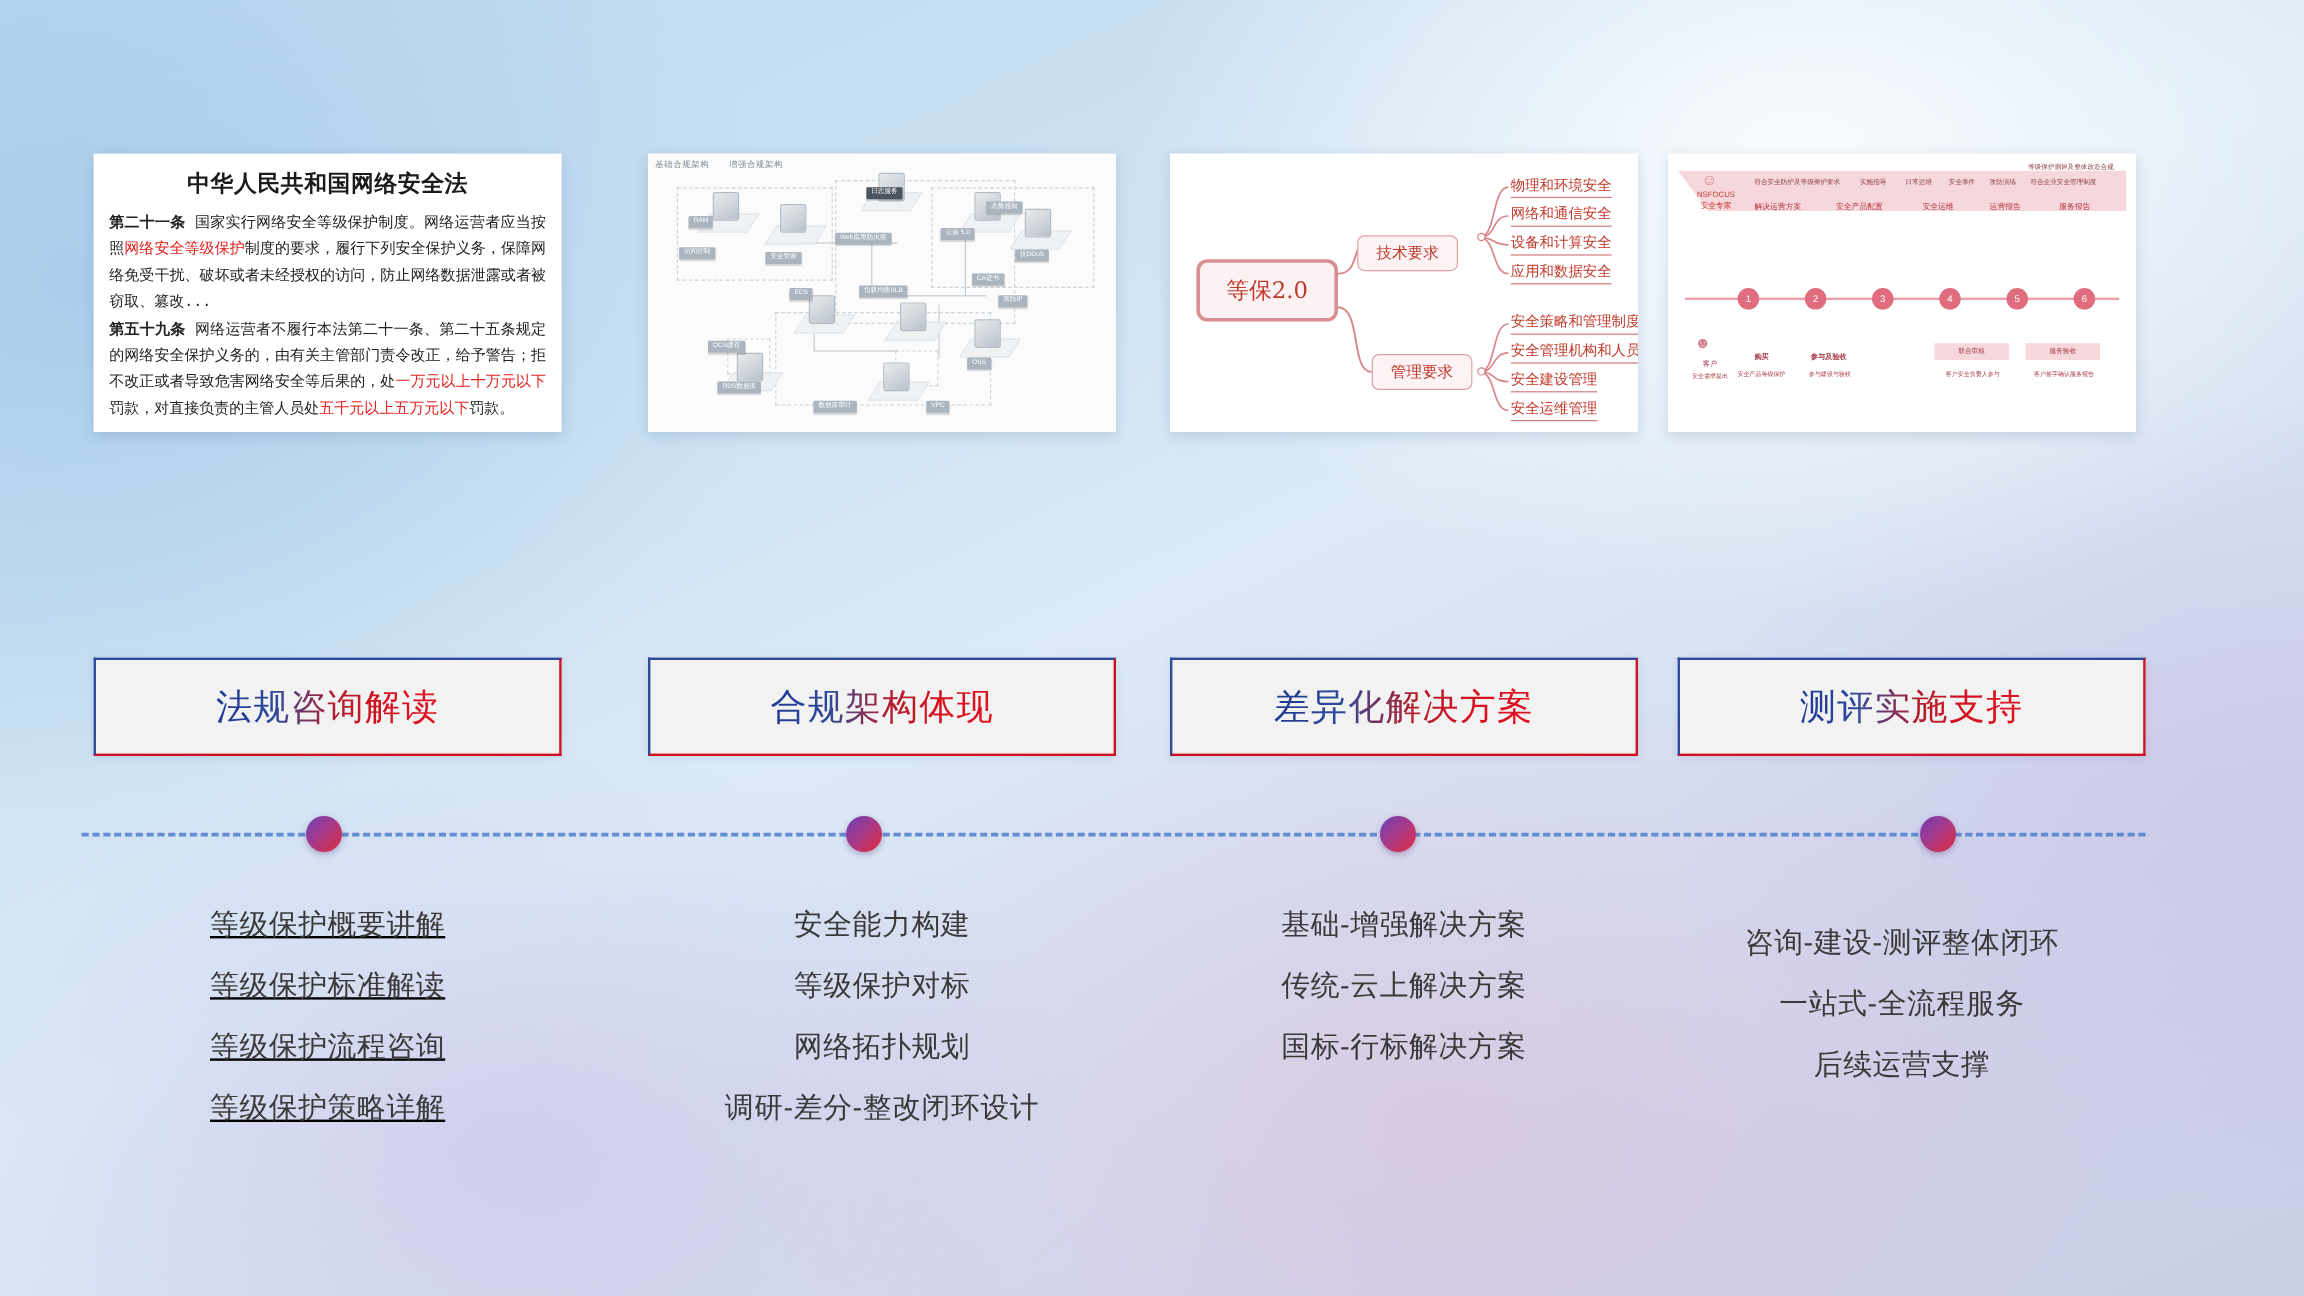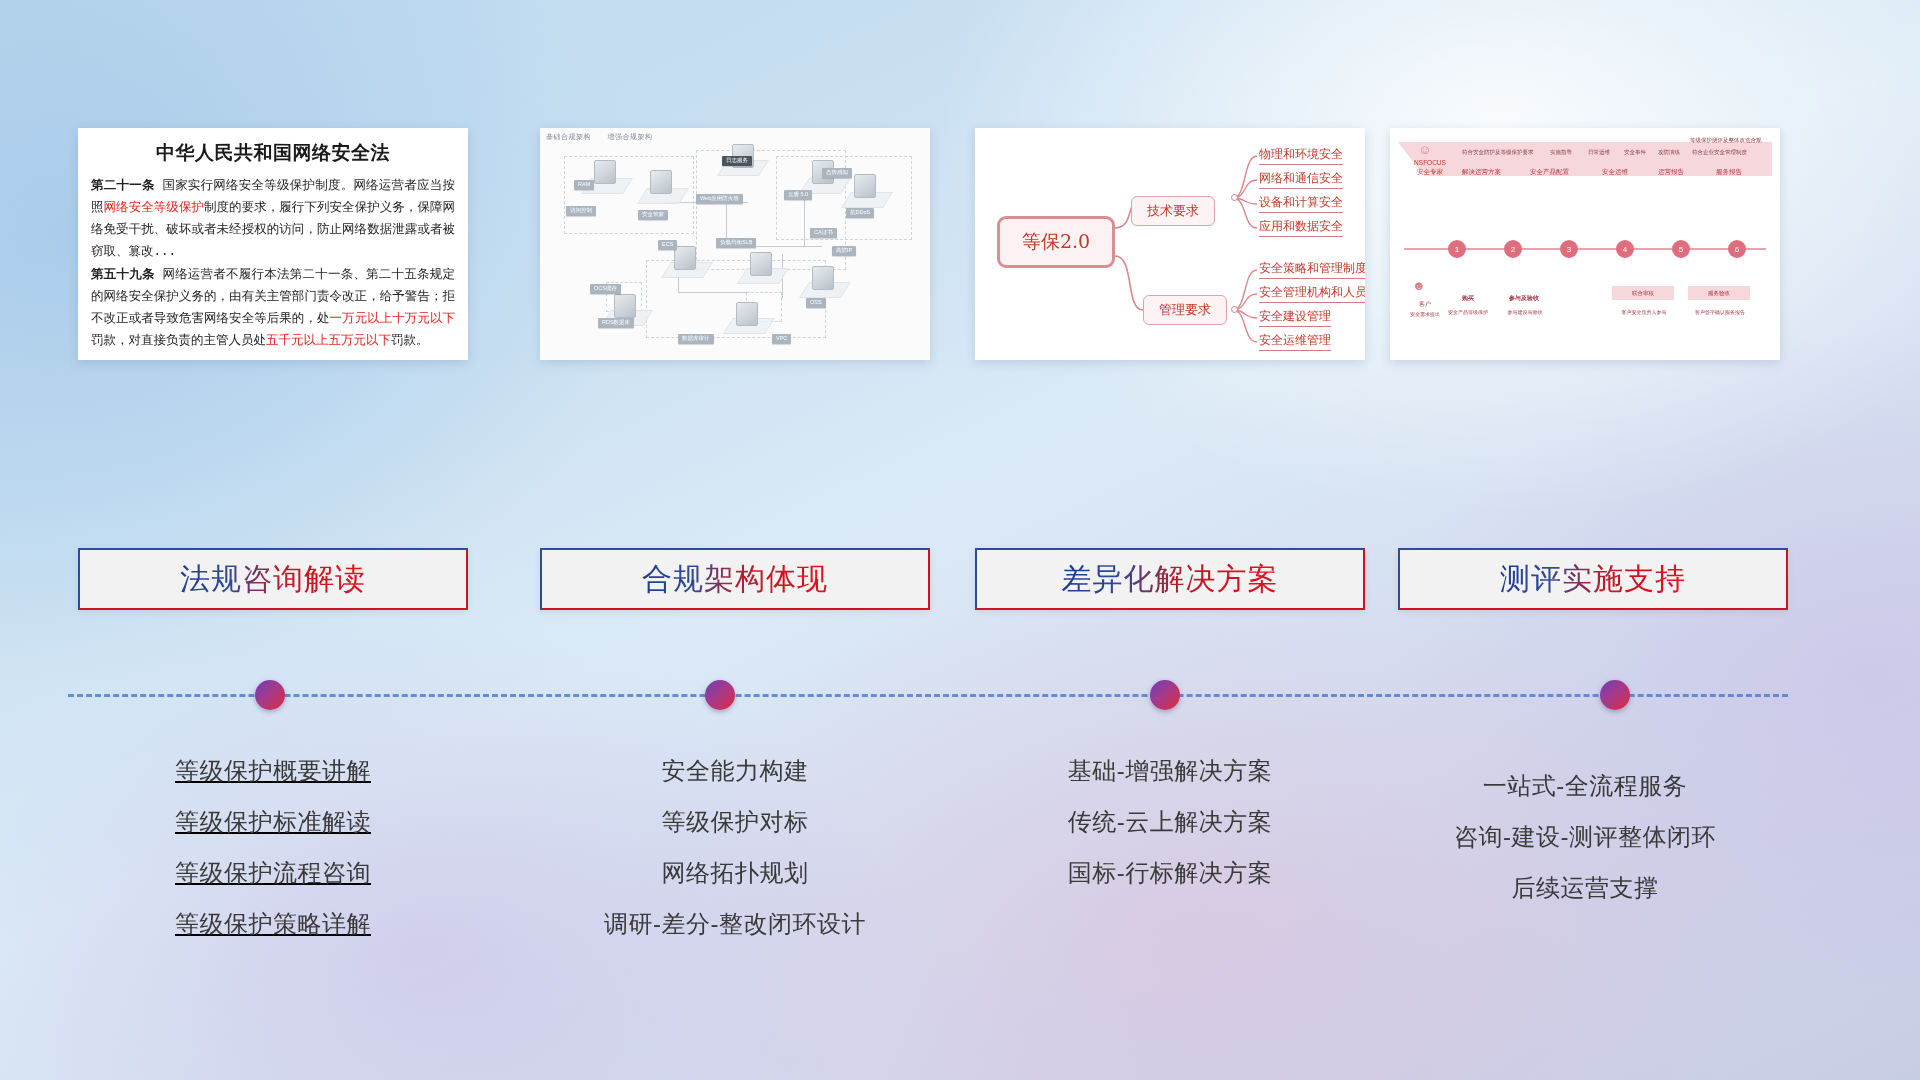--- a/index.html
+++ b/index.html
@@ -198,21 +198,21 @@
   }
   .nf-person {
     position: absolute;
     font-size: 13px; color: #d2838c;
   }
 
   
   .title-box {
     position: absolute;
     top: 548px;
-    width: 390px; height: 62px;
+    width: 390px; height: 82px;
     background: #f2f2f2;
     border-top: 2px solid #2e4a9b;
     border-left: 2px solid #2e4a9b;
     border-right: 2px solid #cf1120;
     border-bottom: 2px solid #cf1120;
     box-shadow: 0 2px 6px rgba(60,90,130,0.12);
     display: flex; align-items: center; justify-content: center;
   }
   .title-box .t {
     font-size: 30px;
@@ -467,16 +467,16 @@
   <div class="li">等级保护对标</div>
   <div class="li">网络拓扑规划</div>
   <div class="li">调研-差分-整改闭环设计</div>
 </div>
 <div class="list-col lc-3">
   <div class="li">基础-增强解决方案</div>
   <div class="li">传统-云上解决方案</div>
   <div class="li">国标-行标解决方案</div>
 </div>
 <div class="list-col lc-4" style="top:760px;">
+  <div class="li">咨询-建设-测评整体闭环</div>
   <div class="li">一站式-全流程服务</div>
-  <div class="li">咨询-建设-测评整体闭环</div>
   <div class="li">后续运营支撑</div>
 </div>
 
 </body></html>

